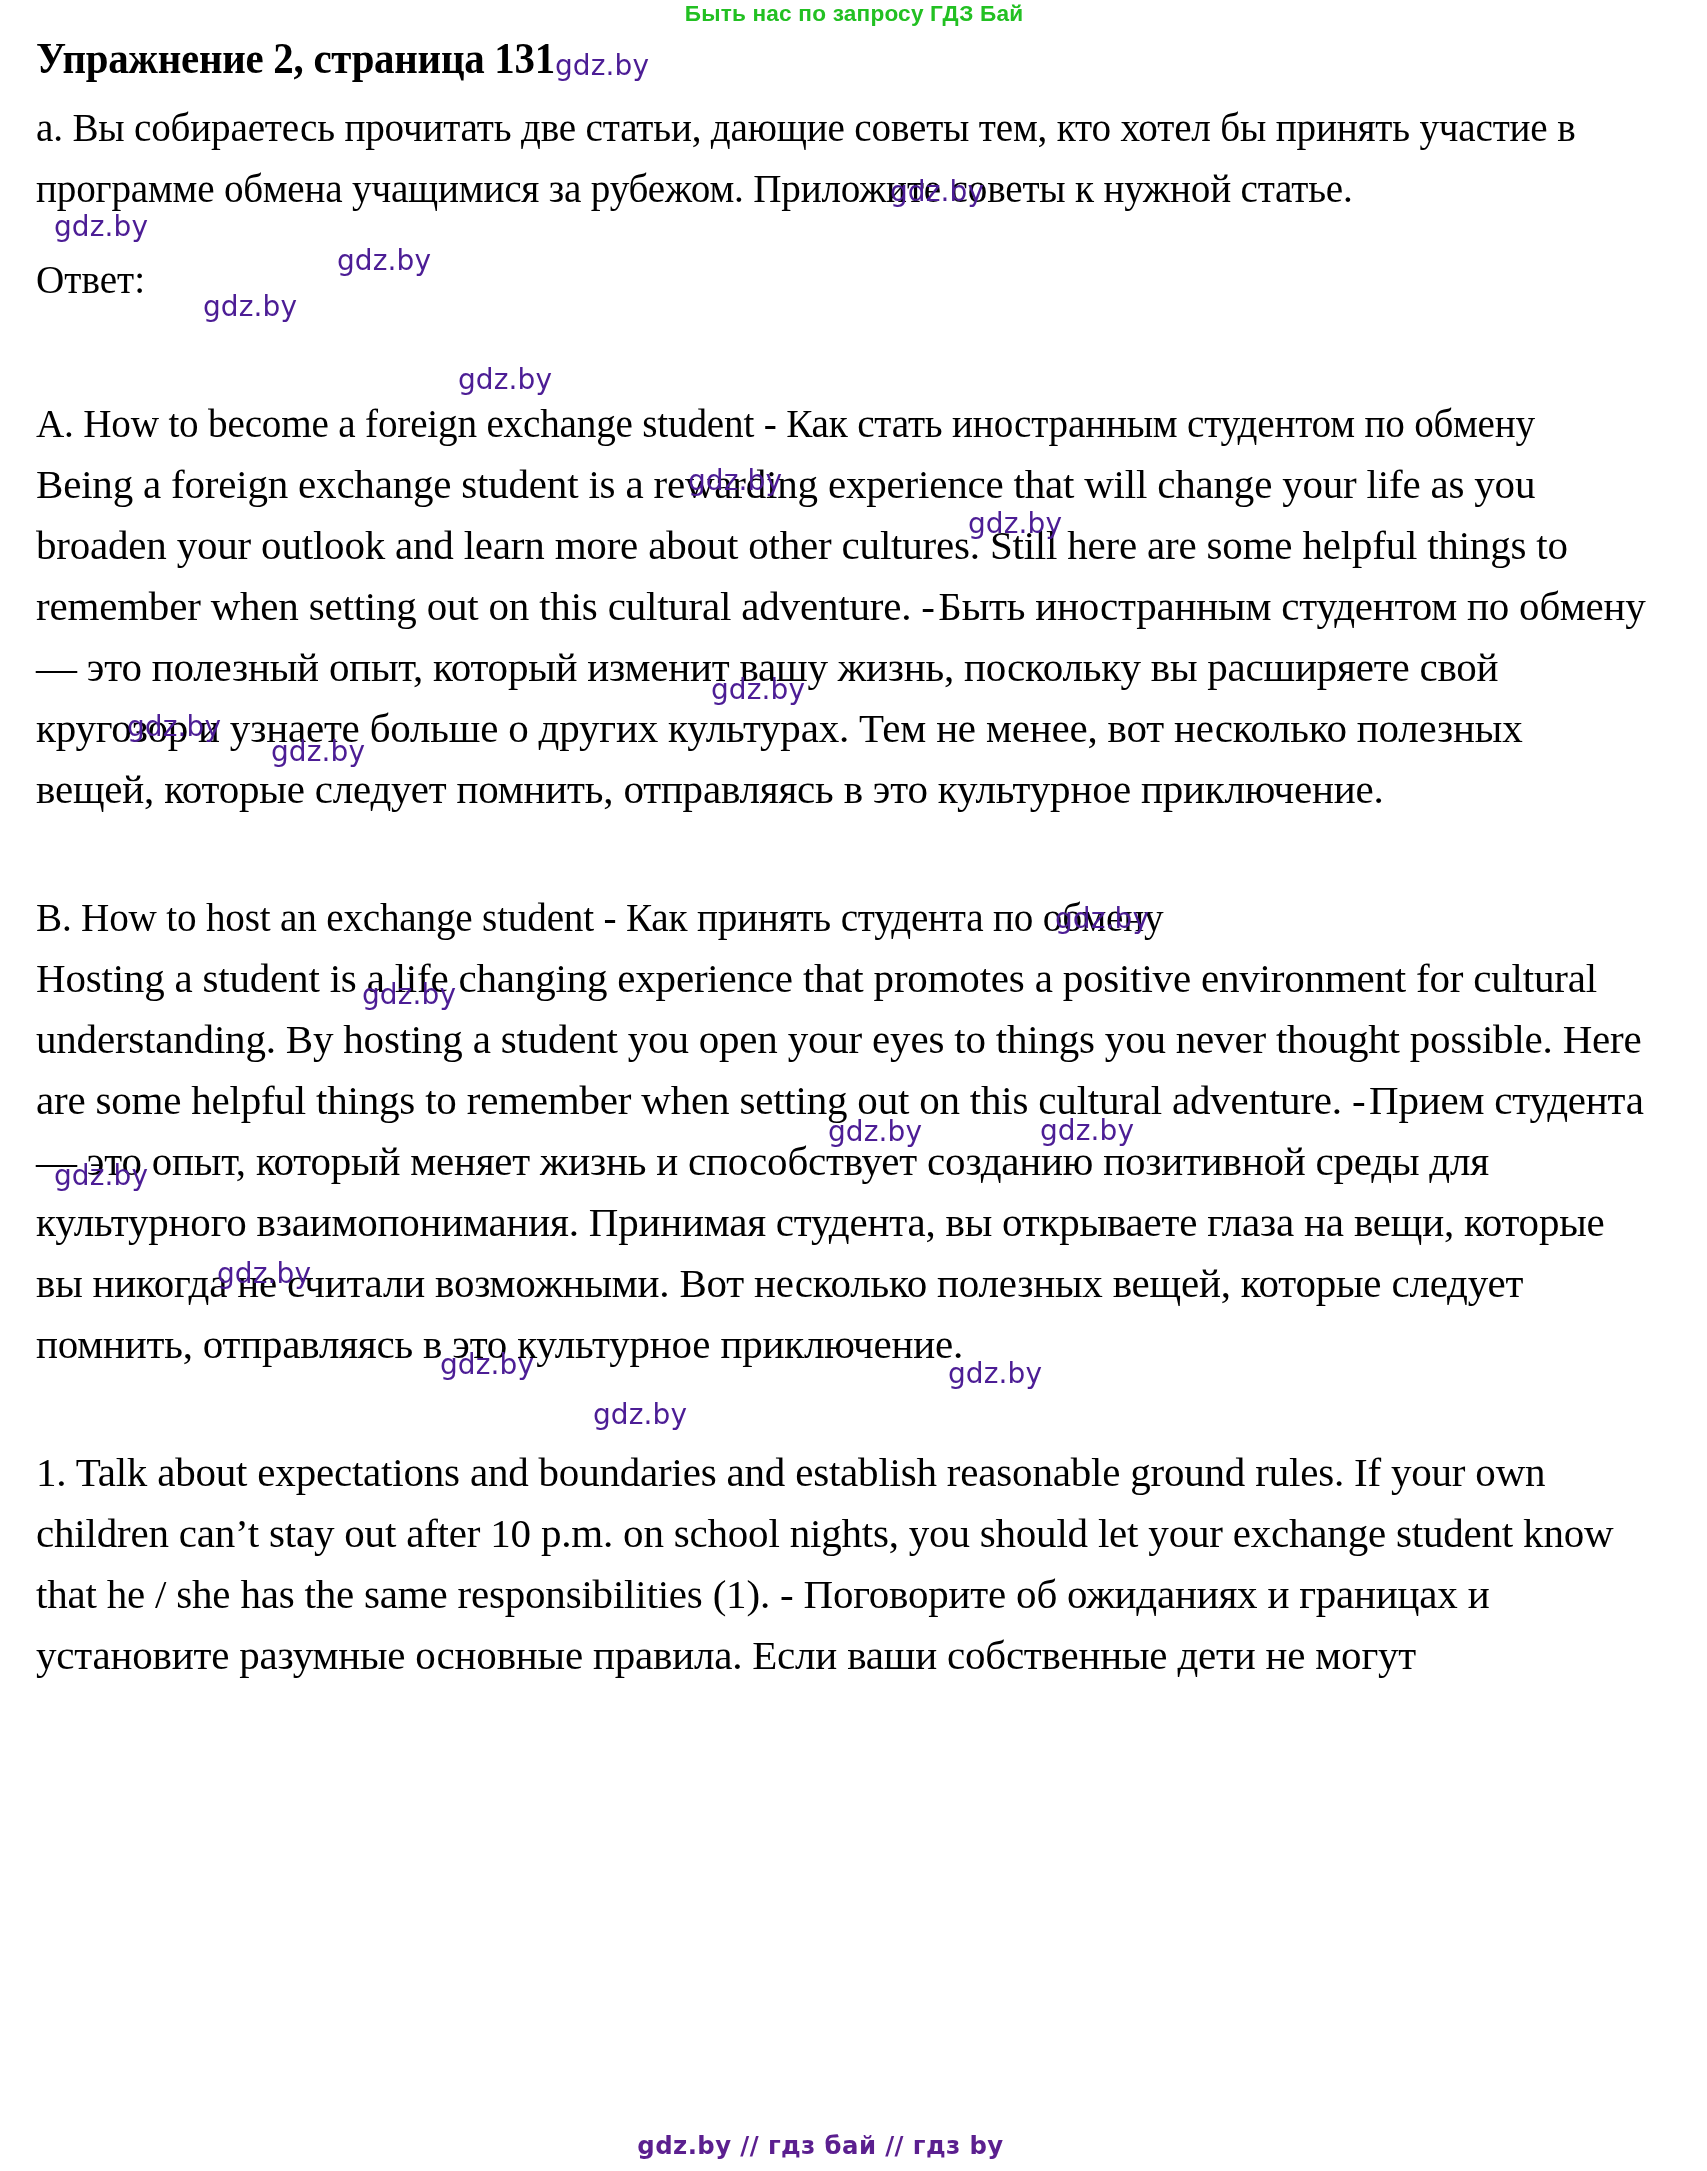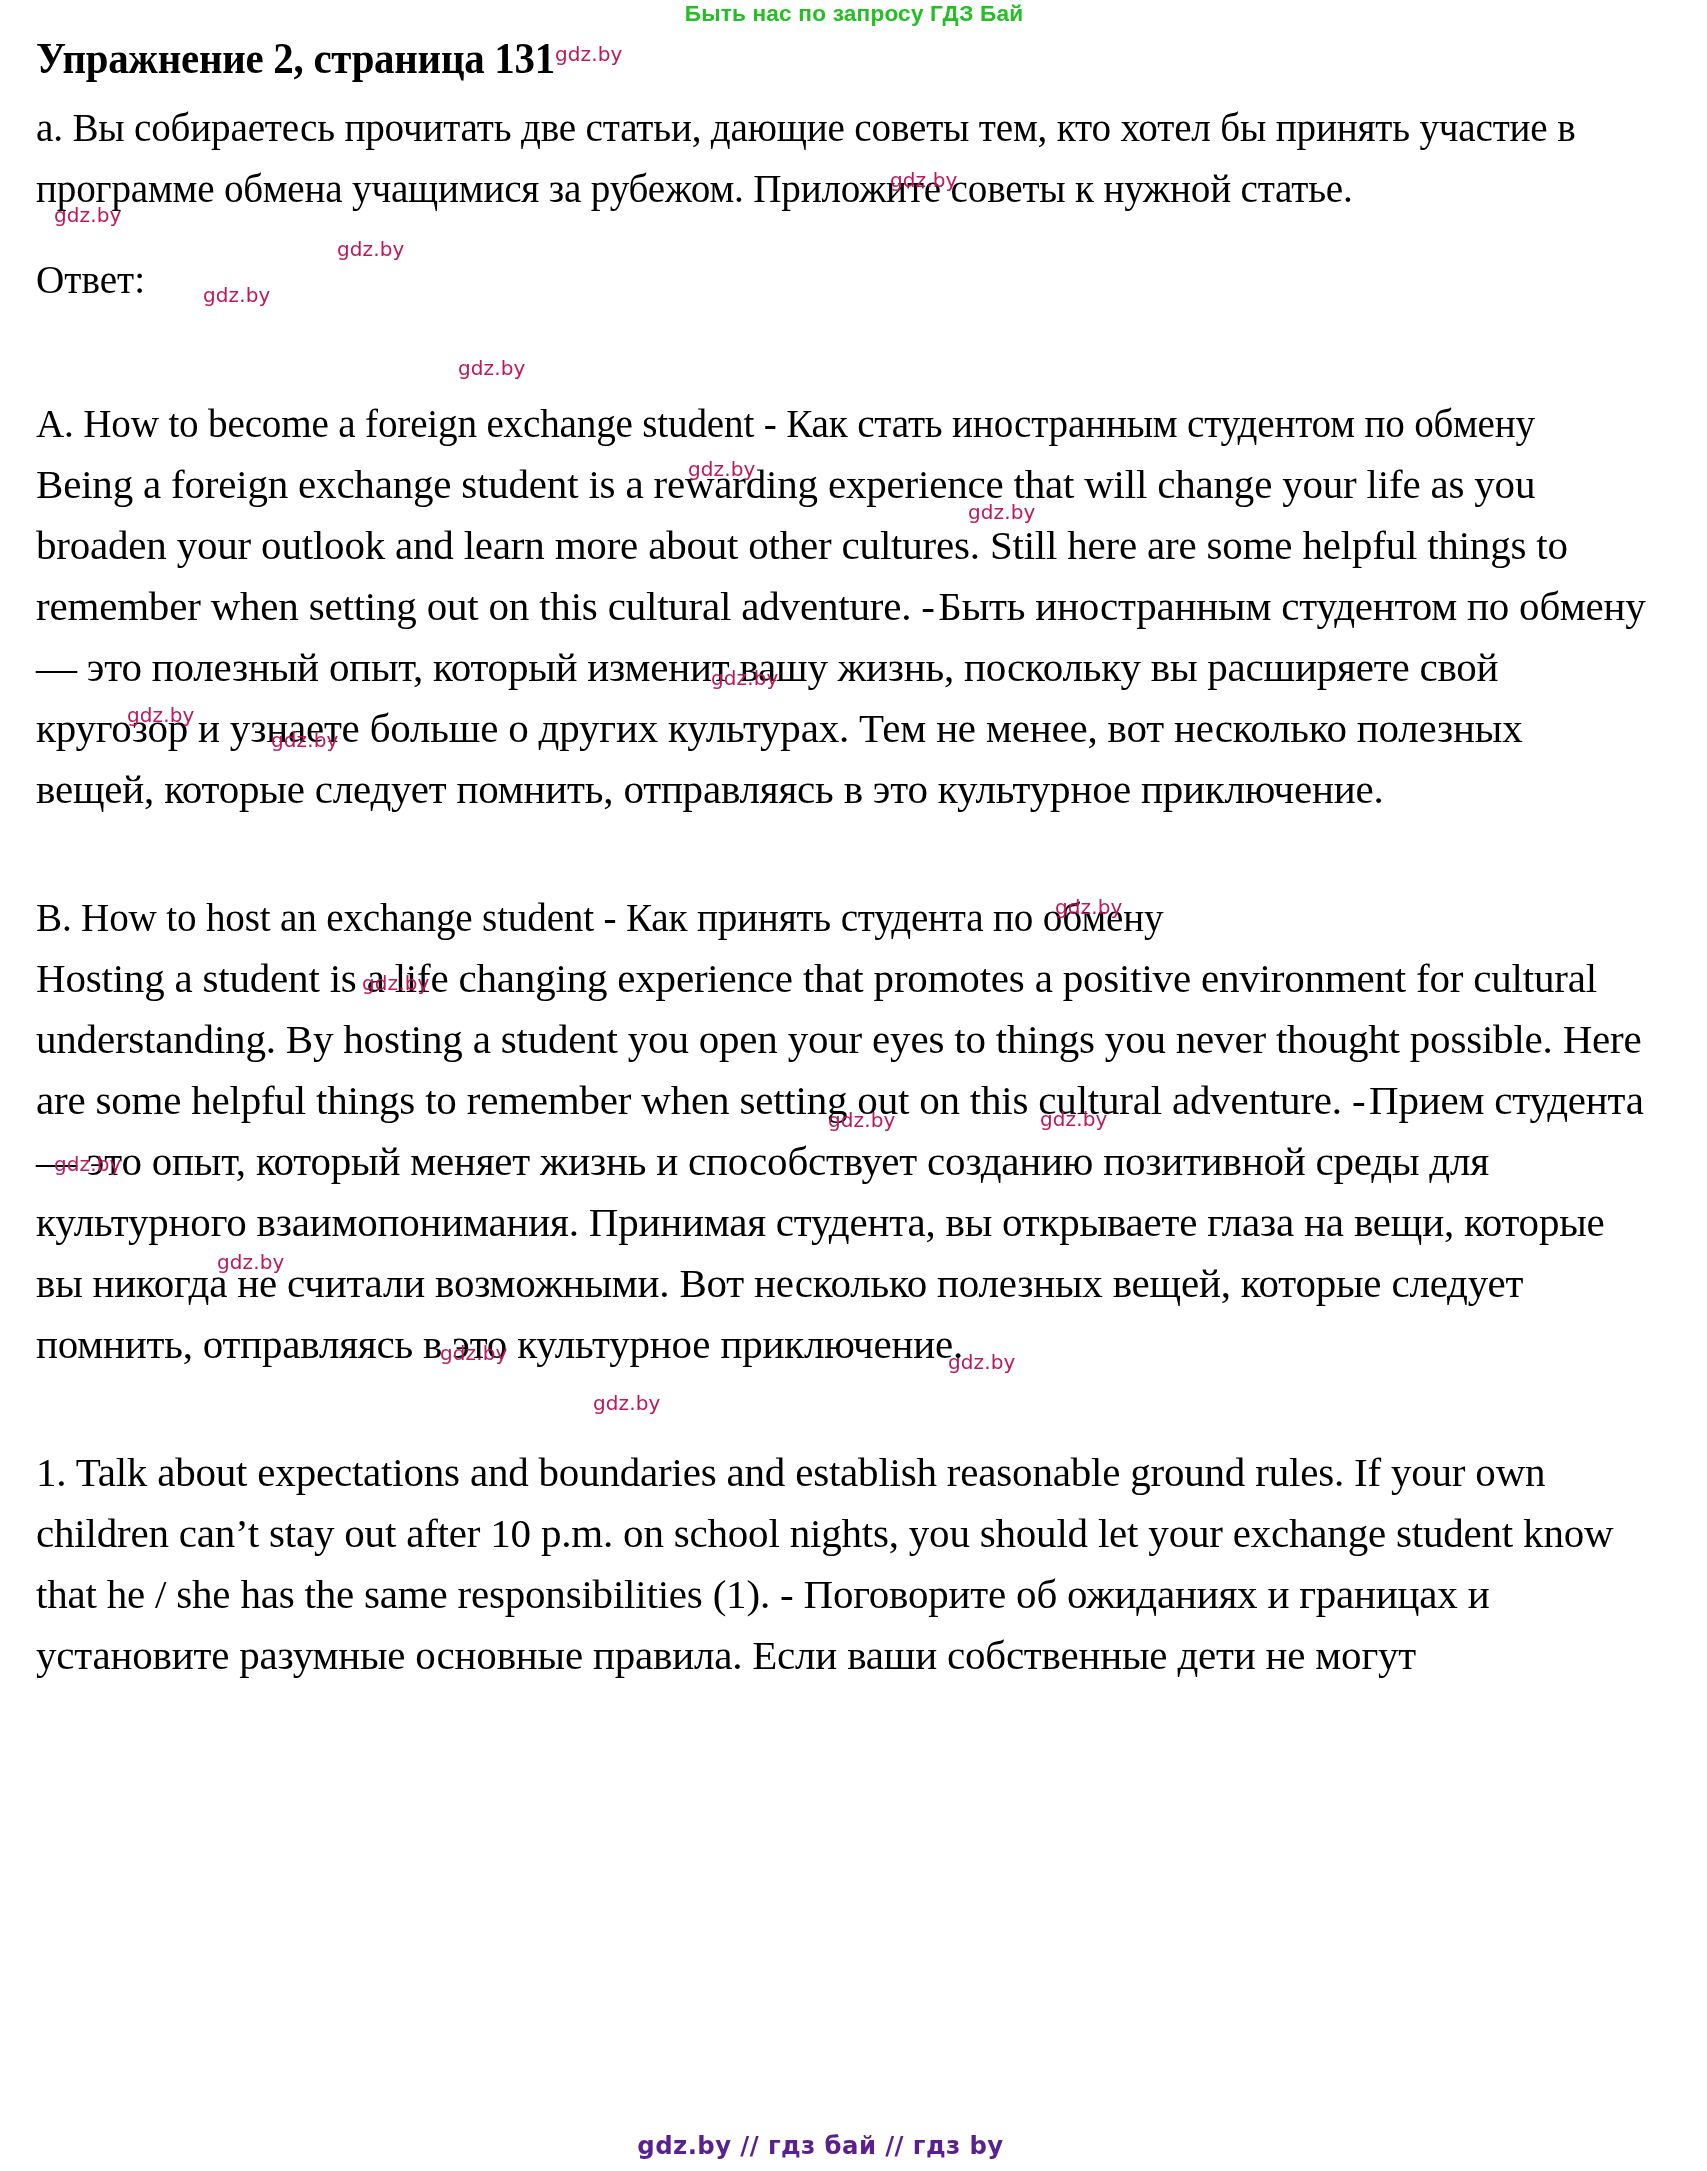--- a/index.html
+++ b/index.html
@@ -88,25 +88,26 @@
   p.body.last-open::after {
     content: "";
     display: inline-block;
     width: 100%;
   }
 
   
   .wm {
     position: absolute;
     font-family: "DejaVu Sans", sans-serif;
-    font-size: 20px;
-    color: #be185d;
+    font-size: 28px;
+    color: #4c1d95;
     white-space: nowrap;
     pointer-events: none;
     letter-spacing: 0.1px;
+    margin-top: 7px;
   }
 
   
   .footer {
     position: absolute;
     left: 0;
     top: 2131px;
     width: 1641px;
     text-align: center;
     font-family: "DejaVu Sans", sans-serif;

